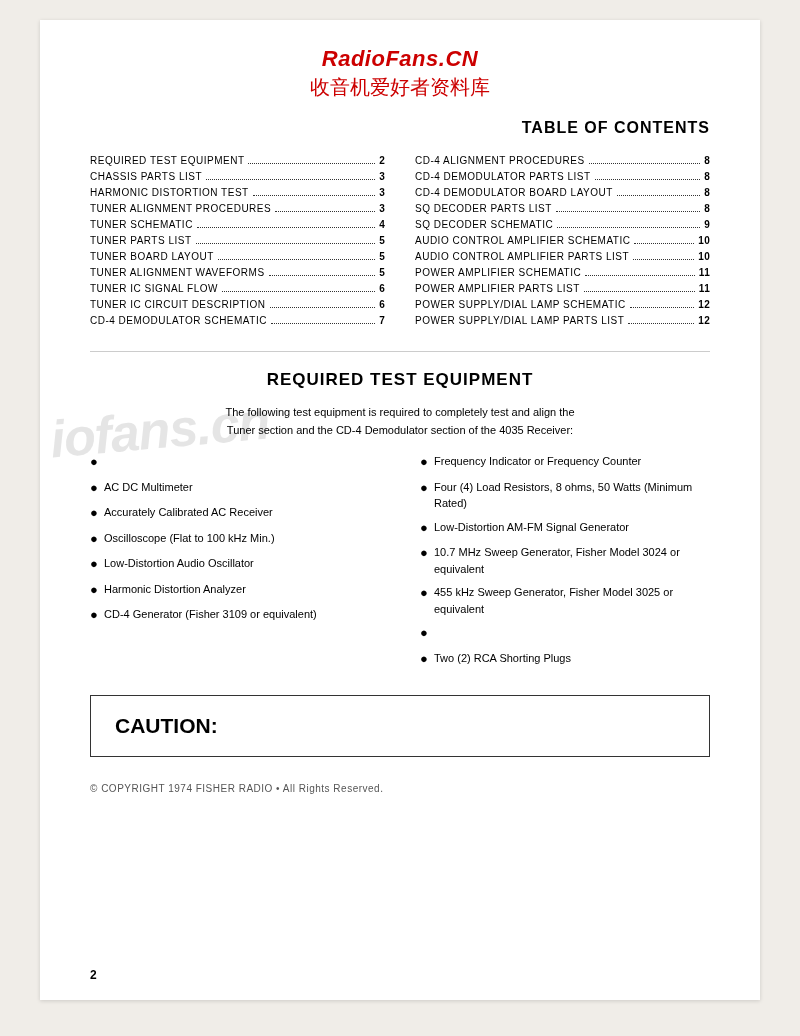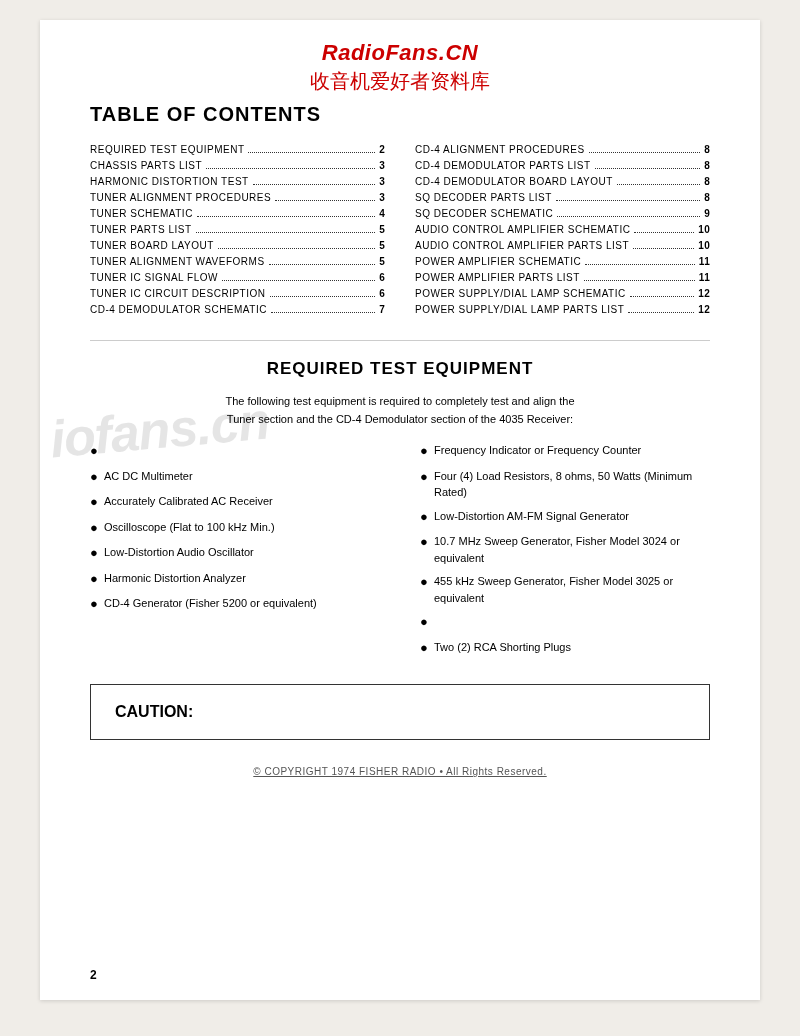--- a/index.html
+++ b/index.html
@@ -9,45 +9,45 @@
       width: 800px;
       min-height: 1036px;
       position: relative;
       overflow-x: hidden;
     }
     .page {
       background: #fff;
       width: 720px;
       min-height: 980px;
       margin: 20px auto;
-      padding: 20px 50px 40px 50px;
+      padding: 26px 50px 40px 50px;
       position: relative;
       box-shadow: 0 1px 4px rgba(0,0,0,0.15);
     }
     .header {
       text-align: center;
       margin-bottom: 18px;
     }
     .site-name {
       font-size: 22px;
       font-weight: bold;
       font-style: italic;
       color: #cc0000;
       letter-spacing: 0.5px;
     }
     .site-subtitle {
       font-size: 20px;
       color: #cc0000;
       margin-top: 2px;
     }
     .toc-title {
-      font-size: 20px;
-      font-weight: bold;
-      text-align: left;
-      margin-top: 8px;
+      font-size: 16px;
+      font-weight: bold;
+      text-align: right;
+      margin-top: 18px;
       margin-bottom: 18px;
       letter-spacing: 1px;
     }
     .toc-container {
       display: flex;
       gap: 30px;
       margin-bottom: 20px;
     }
     .toc-col {
       flex: 1;
@@ -132,36 +132,35 @@
       padding: 18px 24px;
       margin-top: 20px;
       margin-bottom: 18px;
     }
     .caution-content {
       display: flex;
       align-items: flex-start;
       gap: 12px;
     }
     .caution-label {
-      font-size: 16px;
+      font-size: 21px;
       font-weight: bold;
       white-space: nowrap;
       flex-shrink: 0;
     }
     .caution-text {
       font-size: 11px;
       line-height: 1.6;
     }
     .page-footer {
-      text-align: center;
+      text-align: left;
       font-size: 10px;
       color: #555;
       margin-top: 26px;
       letter-spacing: 0.5px;
-      text-decoration: underline;
     }
     .page-number {
       position: absolute;
       bottom: 18px;
       left: 50px;
       font-size: 12px;
       font-weight: bold;
     }
     .divider {
       border: none;
@@ -326,21 +325,21 @@
           <div class="equipment-item">
             <span class="bullet">●</span>
             <span style="white-space:pre-line">Low-Distortion Audio Oscillator</span>
           </div>
           <div class="equipment-item">
             <span class="bullet">●</span>
             <span style="white-space:pre-line">Harmonic Distortion Analyzer</span>
           </div>
           <div class="equipment-item">
             <span class="bullet">●</span>
-            <span style="white-space:pre-line">CD-4 Generator (Fisher 5200 or equivalent)</span>
+            <span style="white-space:pre-line">CD-4 Generator (Fisher 3109 or equivalent)</span>
           </div>
         </div>
       <div class="equipment-col" id="equip-right">
           <div class="equipment-item">
             <span class="bullet">●</span>
             <span>Frequency Indicator or Frequency Counter</span>
           </div>
           <div class="equipment-item">
             <span class="bullet">●</span>
             <span>Four (4) Load Resistors, 8 ohms, 50 Watts (Minimum Rated)</span>

